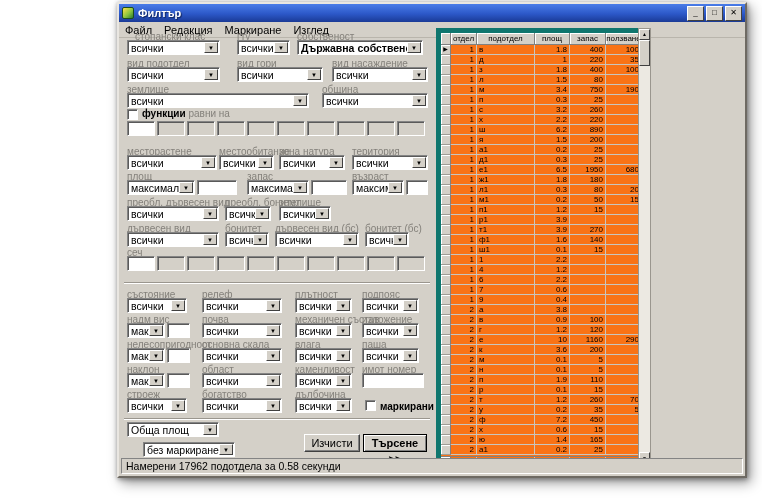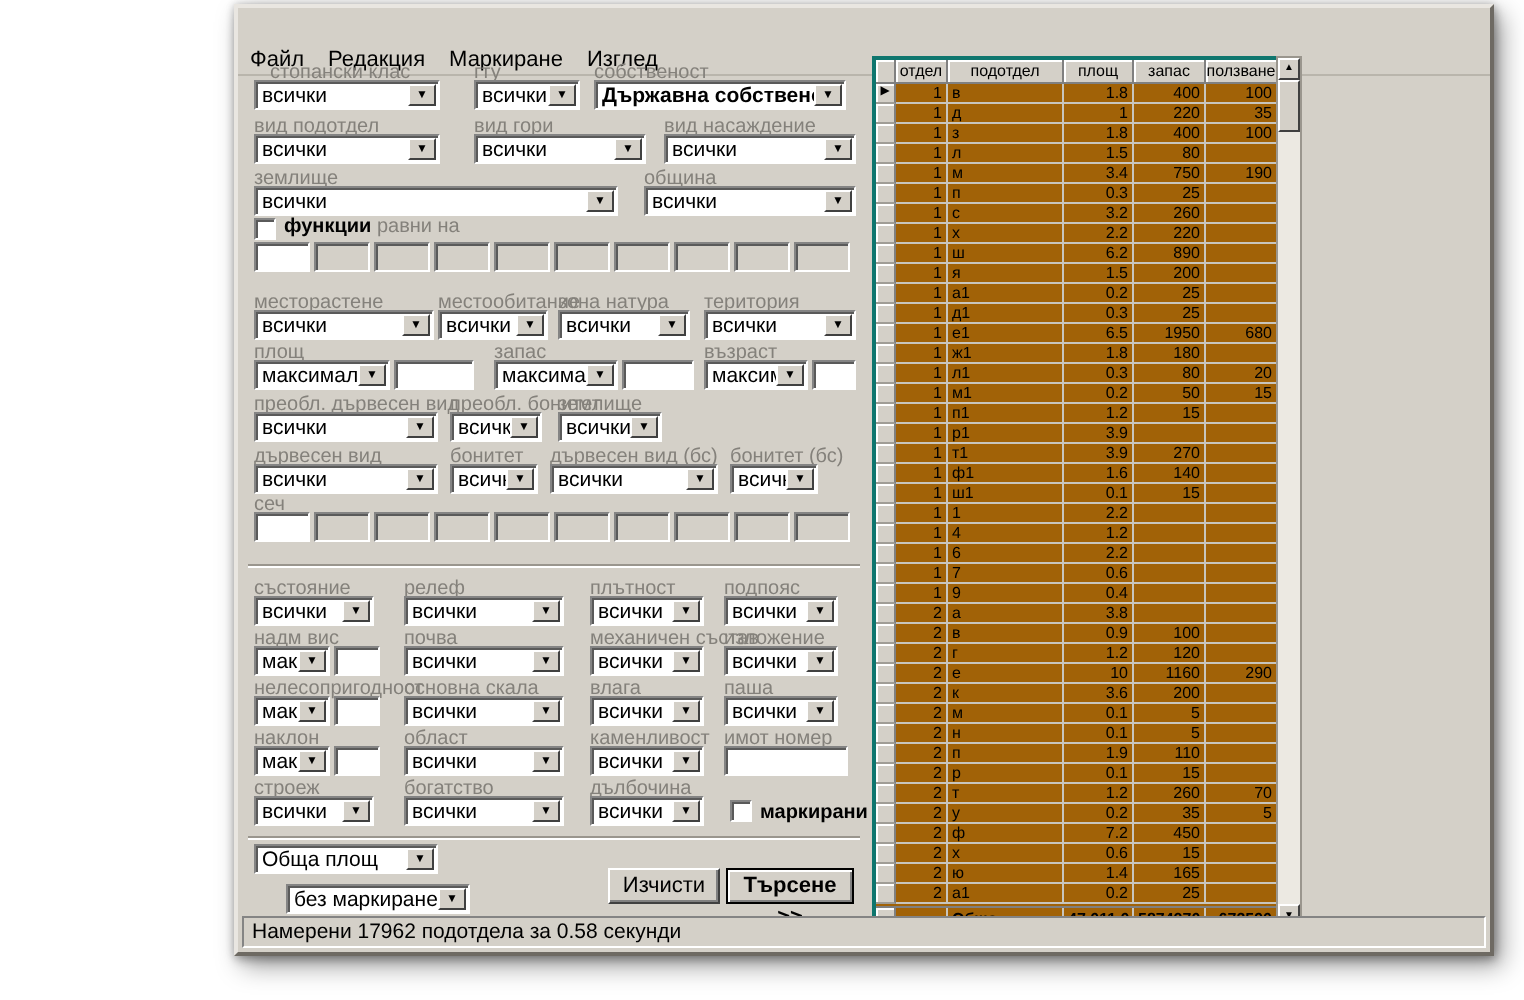--- a/index.html
+++ b/index.html
@@ -42,22 +42,22 @@
        border-top:1px solid #9a968e;border-bottom:1px solid #fff;}
   .btn{position:absolute;height:18px;background:#d4d0c8;box-sizing:border-box;
        border:1px solid;border-color:#fff #404040 #404040 #fff;
        box-shadow:inset -1px -1px 0 #808080;
        font-size:11px;text-align:center;line-height:16px;}
   .btn.default{border:1px solid #000;box-shadow:inset 1px 1px 0 #fff,inset -1px -1px 0 #808080,inset 2px 2px 0 #d4d0c8;font-weight:bold;}
   .statusbar{position:absolute;left:2px;right:2px;bottom:2px;height:16px;background:#d4d0c8;
        border:1px solid;border-color:#848484 #fff #fff #848484;box-sizing:border-box;
        font-size:10.5px;line-height:14px;padding-left:4px;}
   
-  .grid{position:absolute;left:317px;top:24px;width:201px;height:435px;background:#a16207;
-       border:2px solid #0f766e;box-sizing:content-box;}
+  .grid{position:absolute;left:317px;top:24px;width:201px;height:435px;background:#f97316;
+       border:5px solid #0f766e;box-sizing:content-box;}
   .g-header{display:flex;height:12px;}
   .g-hcell{background:#d4d0c8;border-right:1px solid #808080;border-bottom:1px solid #808080;
        box-shadow:inset 1px 1px 0 #fff;font-size:8px;line-height:12px;text-align:center;
        box-sizing:border-box;overflow:hidden;white-space:nowrap;}
   .g-row{display:flex;height:10px;}
   .g-cell{border-right:1px solid #c8c5bd;border-bottom:1px solid #c8c5bd;font-size:8px;
        line-height:9px;box-sizing:border-box;overflow:hidden;white-space:nowrap;padding:0 2px;}
   .g-rowhdr{background:#d4d0c8;border-right:1px solid #808080;border-bottom:1px solid #a09d96;
        box-shadow:inset 1px 1px 0 #fff;box-sizing:border-box;font-size:6px;line-height:9px;
        text-align:center;color:#000;padding:0;}
@@ -71,20 +71,27 @@
        box-sizing:border-box;font-size:5px;text-align:center;line-height:9px;color:#000;}
   .sbtn.down{height:12px;line-height:10px;}
   .strack{flex:1;position:relative;}
   .sthumb{position:absolute;left:0;top:0;width:100%;height:26px;background:#d4d0c8;
        border:1px solid;border-color:#fff #404040 #404040 #fff;box-sizing:border-box;}
 </style>
 </head>
 <body>
 
 <div class="win">
+  <div class="titlebar">
+    <div class="appicon"></div>
+    <div class="title-text">Филтър</div>
+    <div class="winbtn">_</div>
+    <div class="winbtn">□</div>
+    <div class="winbtn">✕</div>
+  </div>
   <div class="menubar" id="menubar">
       <span class="menu-item">Файл</span>
       <span class="menu-item">Редакция</span>
       <span class="menu-item">Маркиране</span>
       <span class="menu-item">Изглед</span>
     </div>
 
   <div id="fa">
       <div class="flabel" style="position: absolute; left: 16px; top: 27px;">стопански клас</div>
       <div class="combo" style="position: absolute; left: 8px; top: 36px; width: 93px; height: 15px;">

